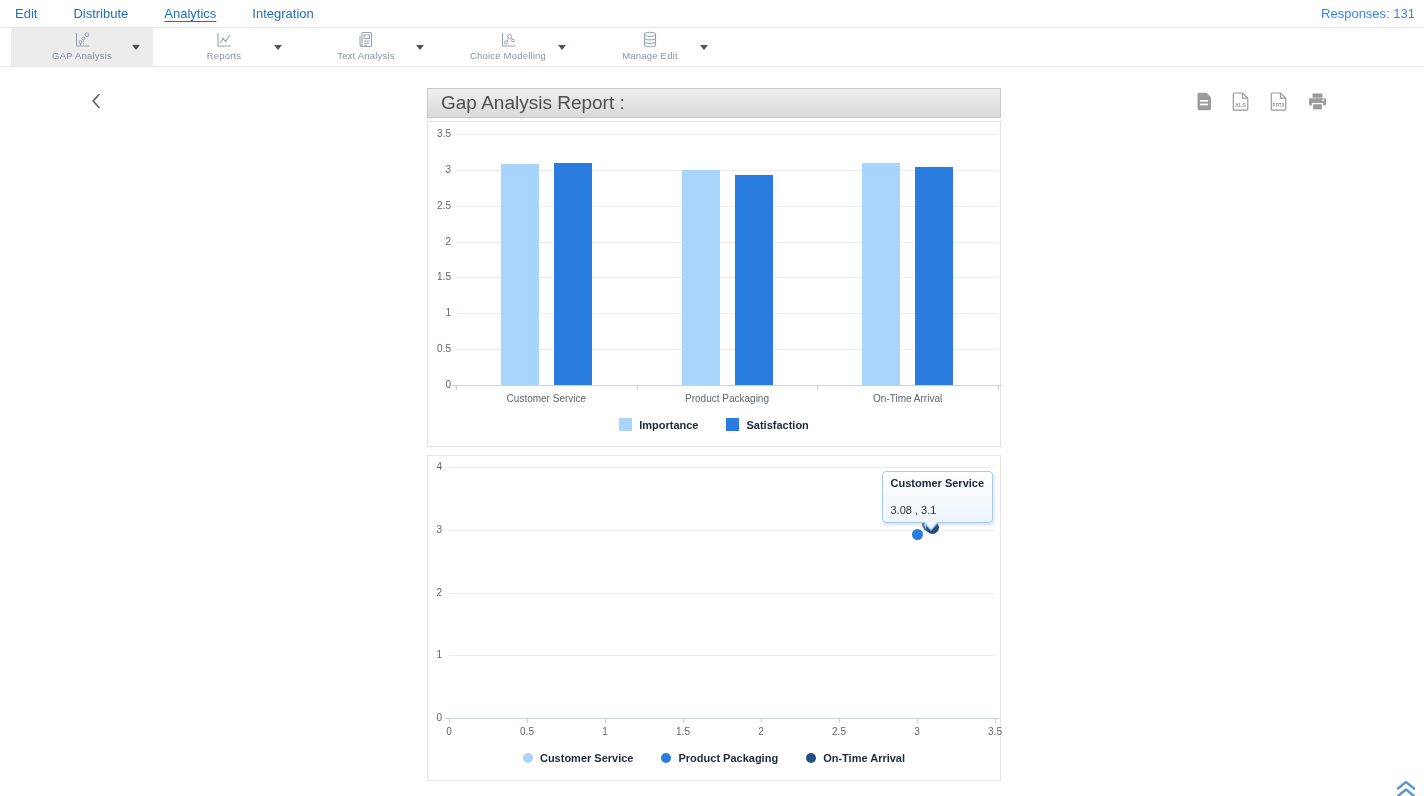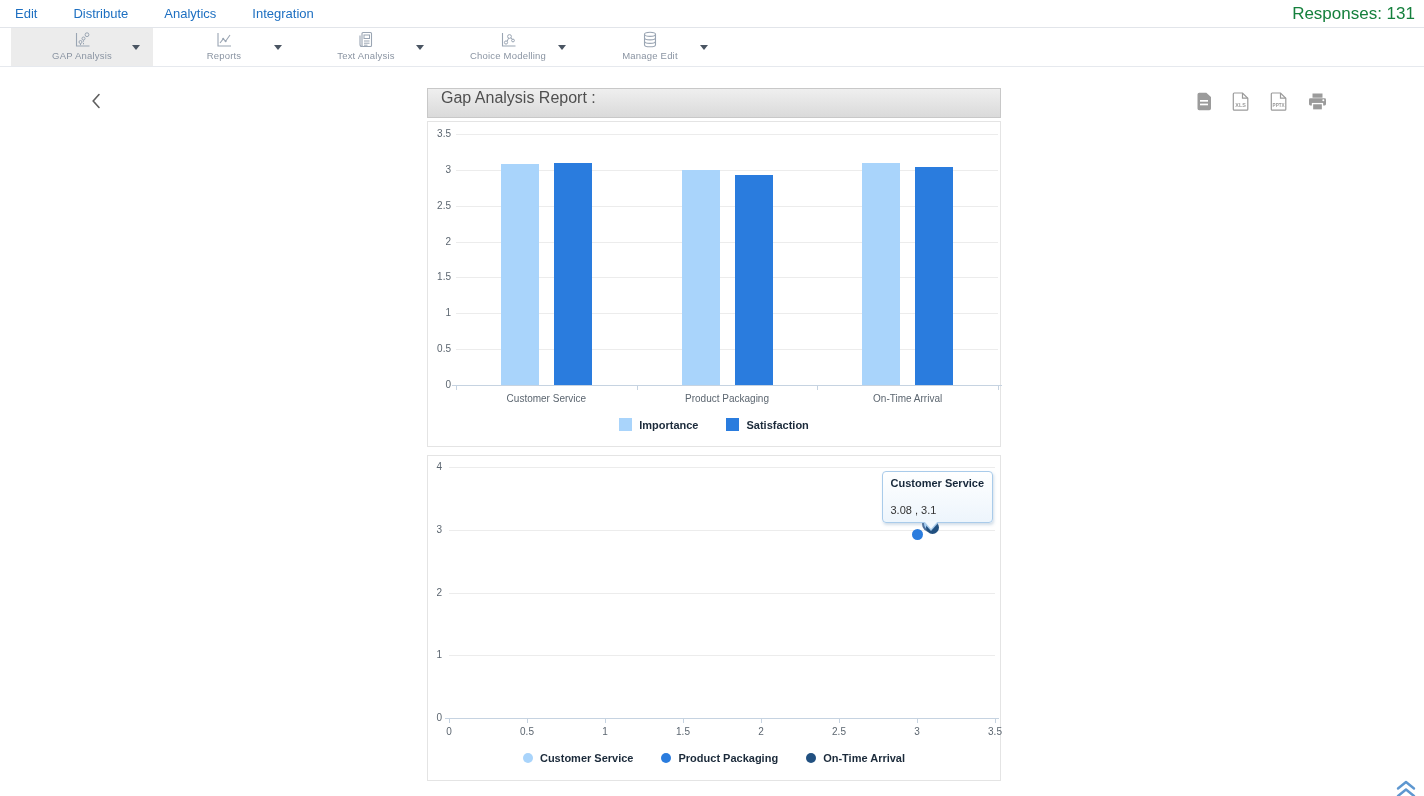--- a/index.html
+++ b/index.html
@@ -5,40 +5,40 @@
   *{margin:0;padding:0;box-sizing:border-box}
   html,body{width:1424px;height:796px;overflow:hidden;background:#fff;
     font-family:"Liberation Sans",sans-serif;}
   #app{position:absolute;left:0;top:0;width:1316px;height:796px;background:#fff}
 
   
   .topnav{position:absolute;left:0;top:0;width:1424px;height:28px;background:#fff;
     border-bottom:1px solid #e2e5ea;display:flex;align-items:center;justify-content:space-between;z-index:6}
   .nav-items{display:flex;gap:36px;padding-left:15px}
   .nav-item{font-size:13px;color:#1d6fc1;cursor:pointer;white-space:nowrap}
-  .nav-item.active{text-underline-offset:3px}
-  .responses{font-size:17px;color:#15803d;padding-right:9px;cursor:default}
+  .nav-item.active{text-decoration:underline;text-underline-offset:3px}
+  .responses{font-size:13px;color:#3b82f6;padding-right:9px;cursor:default}
 
   
   .toolbar{position:absolute;left:0;top:28px;width:1424px;height:39px;background:#fff;
     border-bottom:1px solid #e6e9ee;display:flex;padding-left:11px}
   .tb-item{position:relative;width:142px;height:38px;display:flex;flex-direction:column;
     align-items:center;justify-content:space-between;padding:3px 0 5px;cursor:pointer}
   .tb-item.active{background:#ececec}
   .tb-icon{height:17px;display:flex;align-items:center}
   .tb-icon svg{display:block}
   .tb-label{font-size:9.5px;color:#8a94a2;letter-spacing:.2px;white-space:nowrap}
   .tb-caret{position:absolute;right:13px;top:17px;width:0;height:0;
     border-left:4px solid transparent;border-right:4px solid transparent;border-top:5px solid #4a5562}
 
   
   .back-btn{position:absolute;left:91px;top:93px;cursor:pointer}
   .report-header{position:absolute;left:427px;top:88px;width:574px;height:30px;
     background:linear-gradient(#efefef,#dadada);border:1px solid #c8c8c8;
-    display:flex;align-items:flex-start;padding-left:13px;font-size:16px;color:#4f4f4f}
+    display:flex;align-items:center;padding-left:13px;font-size:19px;color:#4f4f4f}
   .export-bar{position:absolute;left:1196px;top:92px;display:flex;gap:20px;align-items:center}
   .export-btn{cursor:pointer;display:flex;align-items:center}
 
   
   .panel{position:absolute;left:427px;width:574px;height:326px;border:1px solid #e4e4e4;background:#fff}
   #barPanel{top:121px}
   #scatterPanel{top:455px}
   .gridline{position:absolute;height:1px;background:#ececec}
   .axis-line{position:absolute;height:1px;background:#c6d3e1}
   .tick{position:absolute;width:1px;height:5px;background:#c6d3e1}

